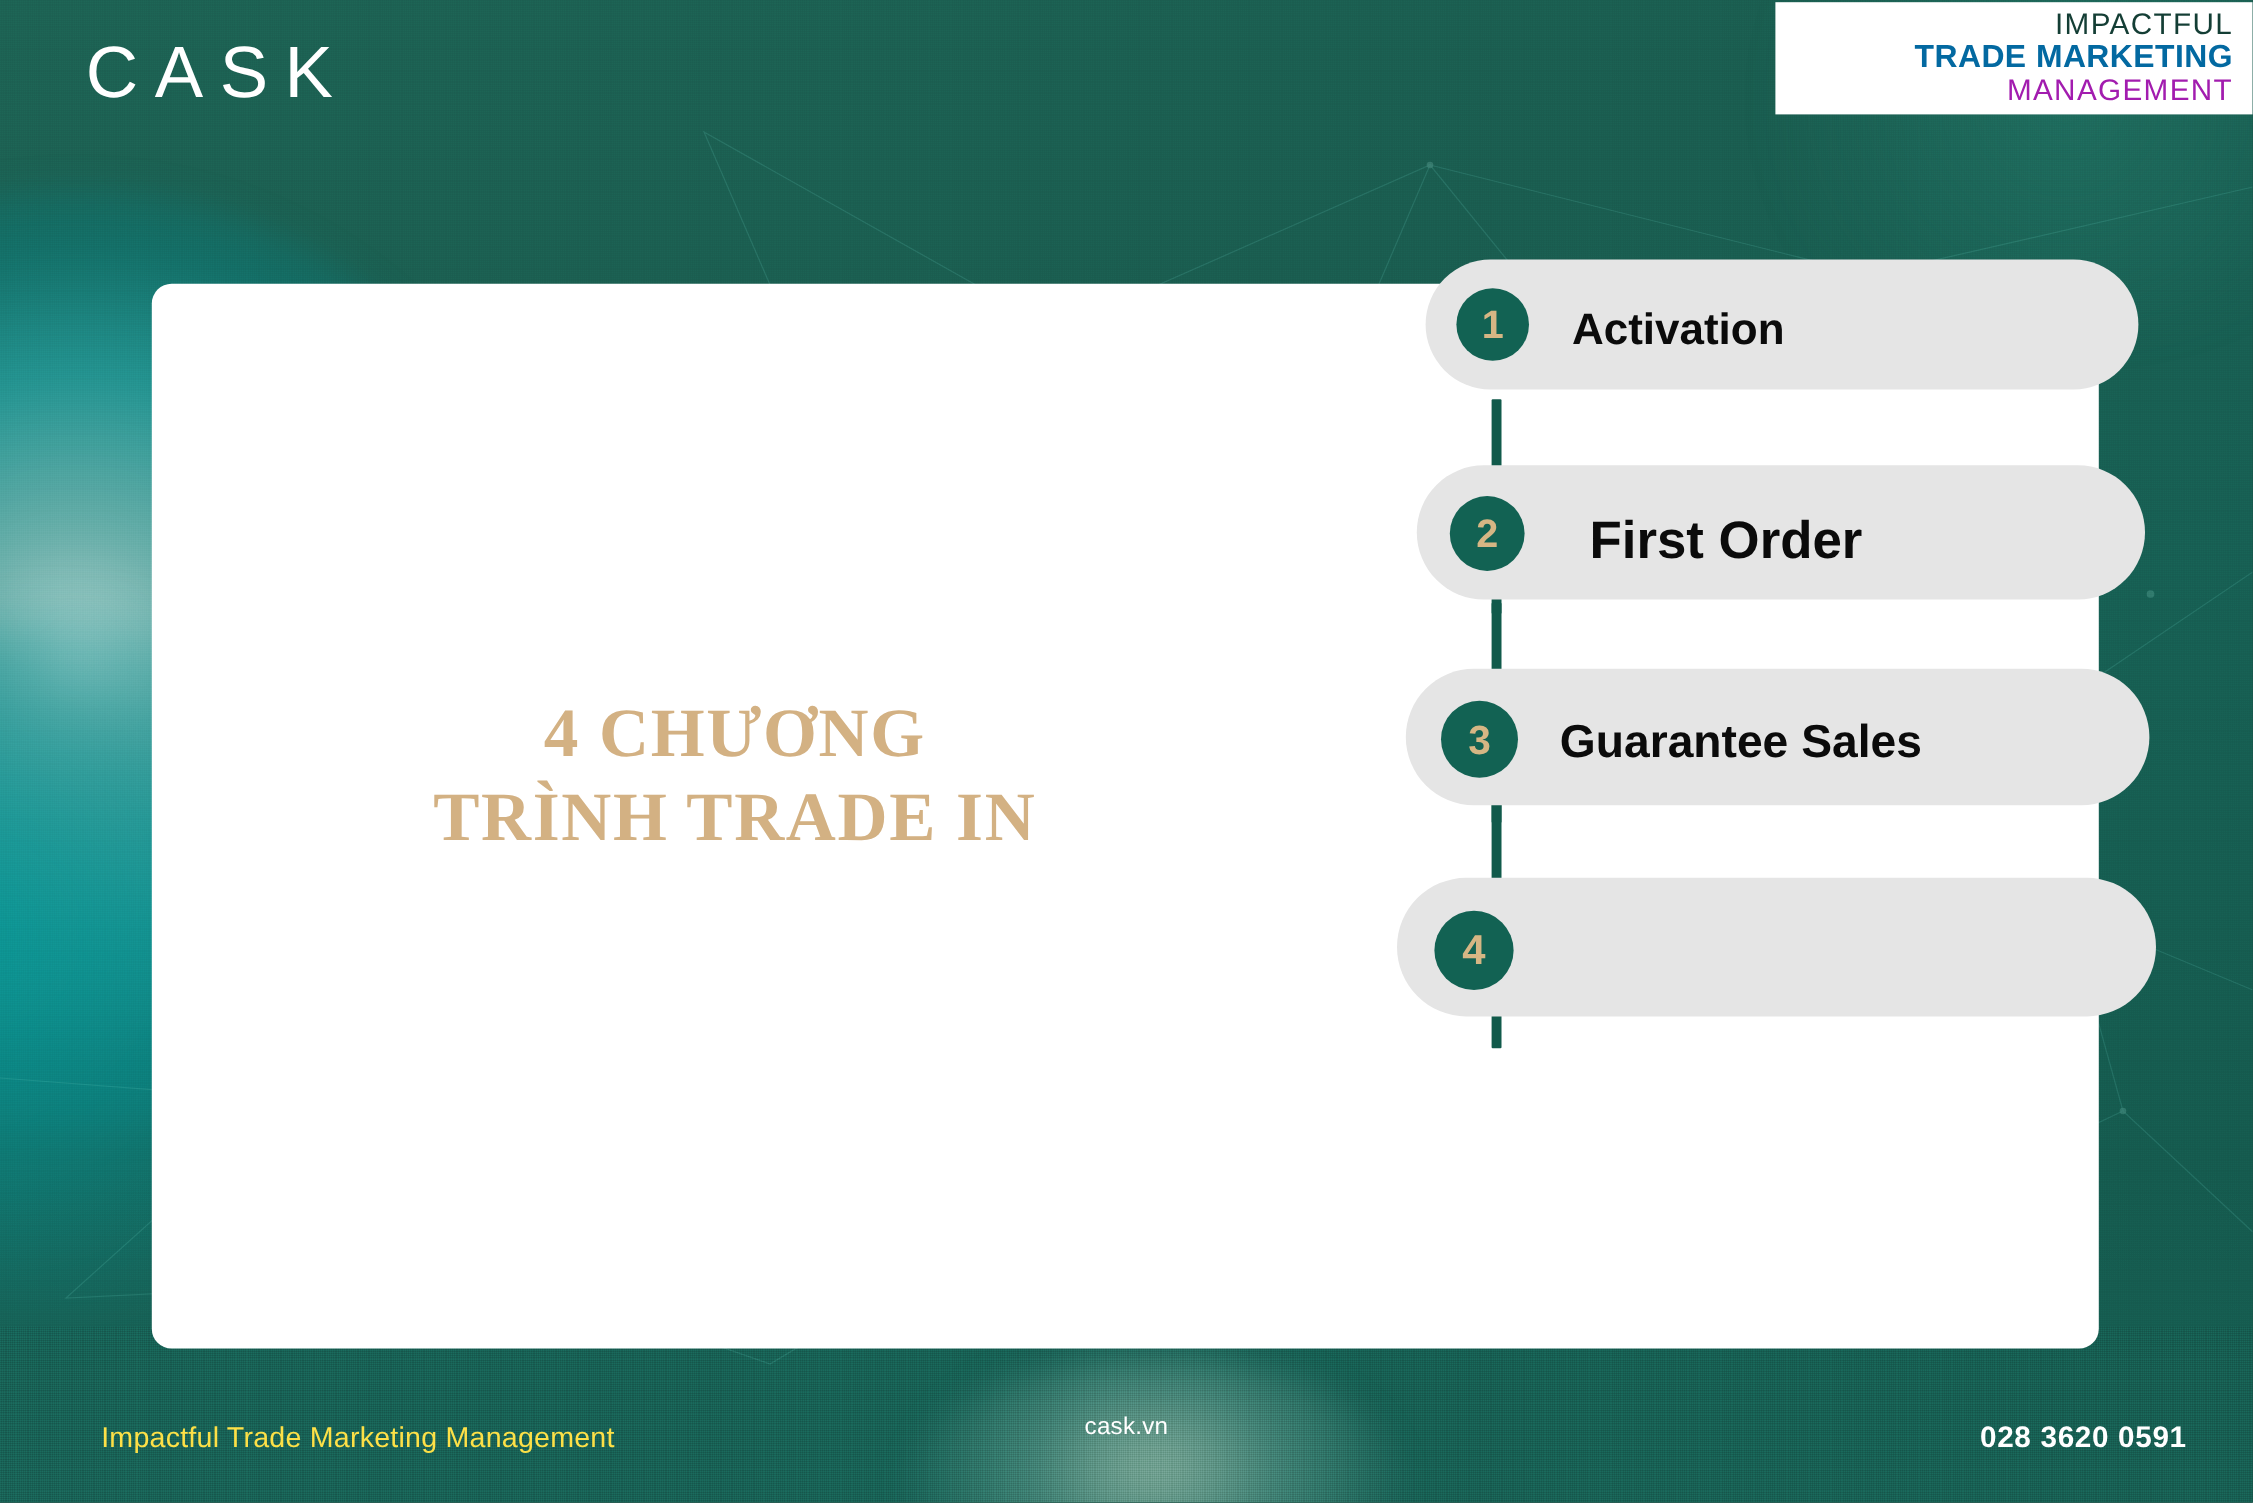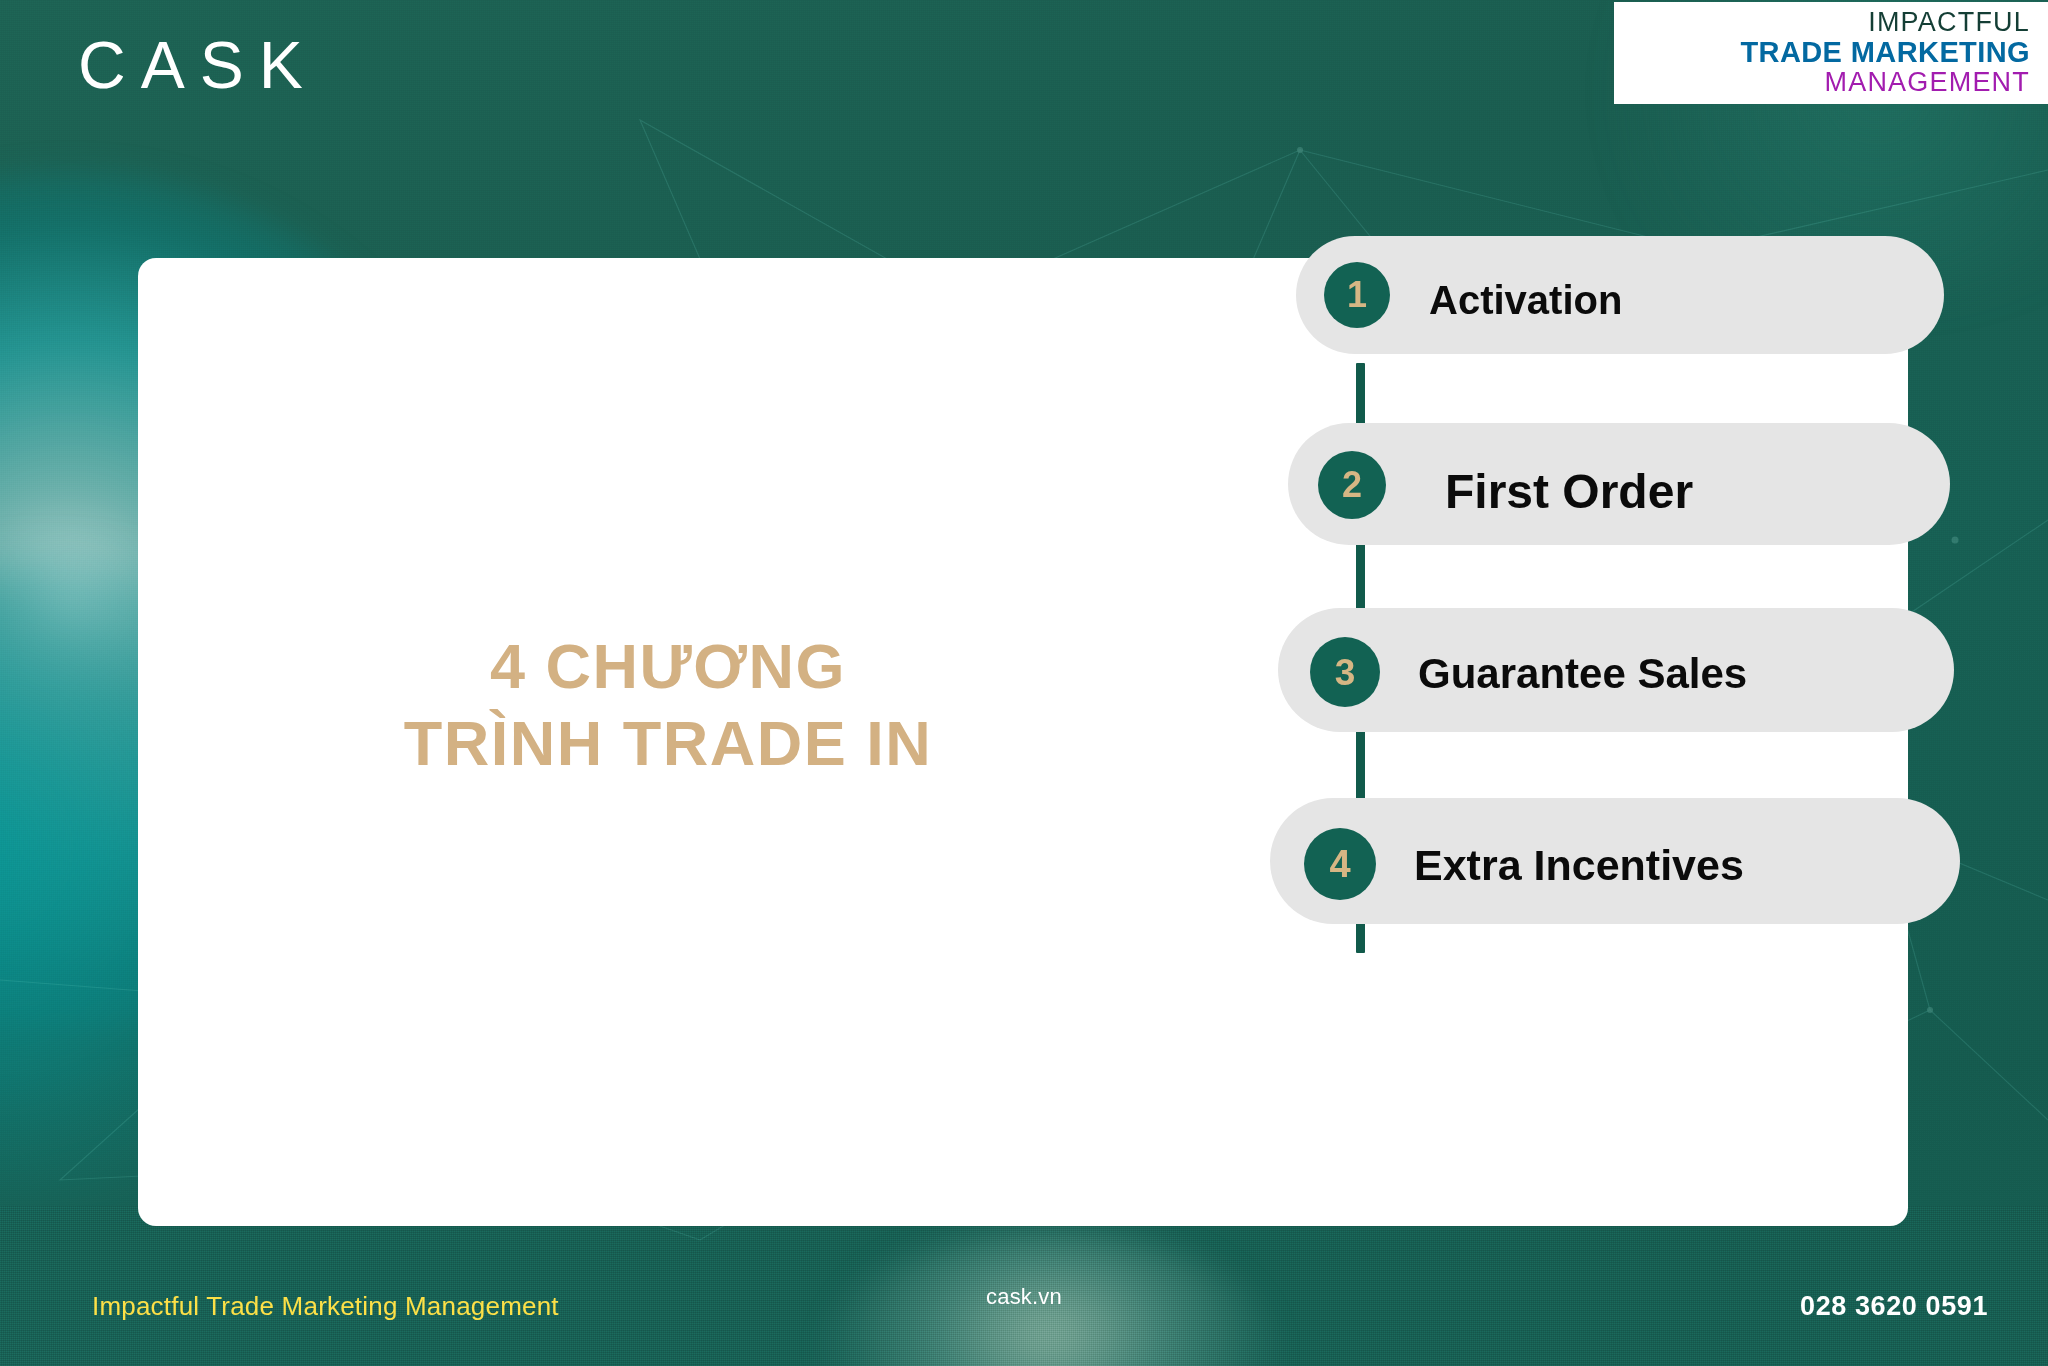--- a/index.html
+++ b/index.html
@@ -203,21 +203,21 @@
     top: 370px;
     width: 880px;
     text-align: center;
     color: #d3b183;
     font-size: 63px;
     font-weight: 700;
     line-height: 1.22;
     letter-spacing: 1.5px;
     text-transform: uppercase;
   }
-  .headline .l1, .headline .l2 { display: block; }
+  .headline .l1, .headline .l2 { display: block; font-family: Liberation Serif, serif; }
 
   
   .steps {
     position: absolute;
     left: 1010px;
     top: 0;
     width: 760px;
     height: 968px;
   }
   .connector {
@@ -366,21 +366,20 @@
         <div class="pill-num" style="left:32px; top:29px; width:70px; height:70px; font-size:37px;">
           <span>3</span>
         </div>
         <div class="pill-label" style="left:140px; top:45px; font-size:42px;">Guarantee Sales</div>
       </div>
 
       <div class="pill" style="left:122px; top:540px; width:690px; height:126px;">
         <div class="pill-num" style="left:34px; top:30px; width:72px; height:72px; font-size:38px;">
           <span>4</span>
         </div>
-        <div class="pill-label" style="left:144px; top:46px; font-size:43px;">Extra Incentives</div>
       </div>
     </div>
 
     <div class="headline">
       <span class="l1">4 CHƯƠNG</span>
       <span class="l2">TRÌNH TRADE IN</span>
     </div>
   </div>
 
   <div class="footer-left">Impactful Trade Marketing Management</div>

